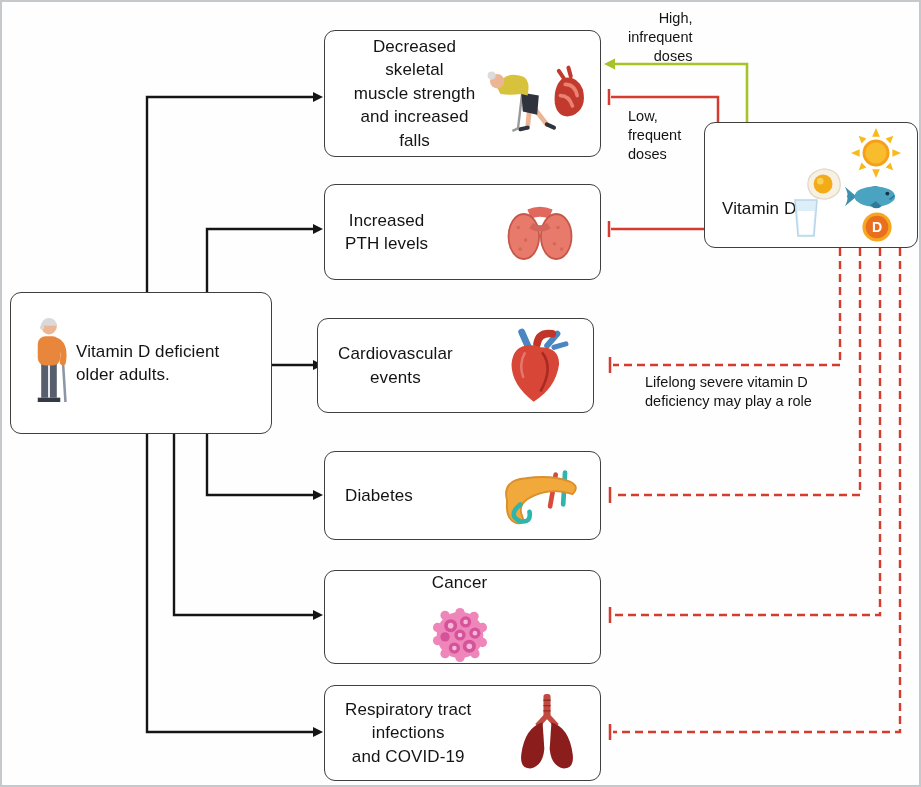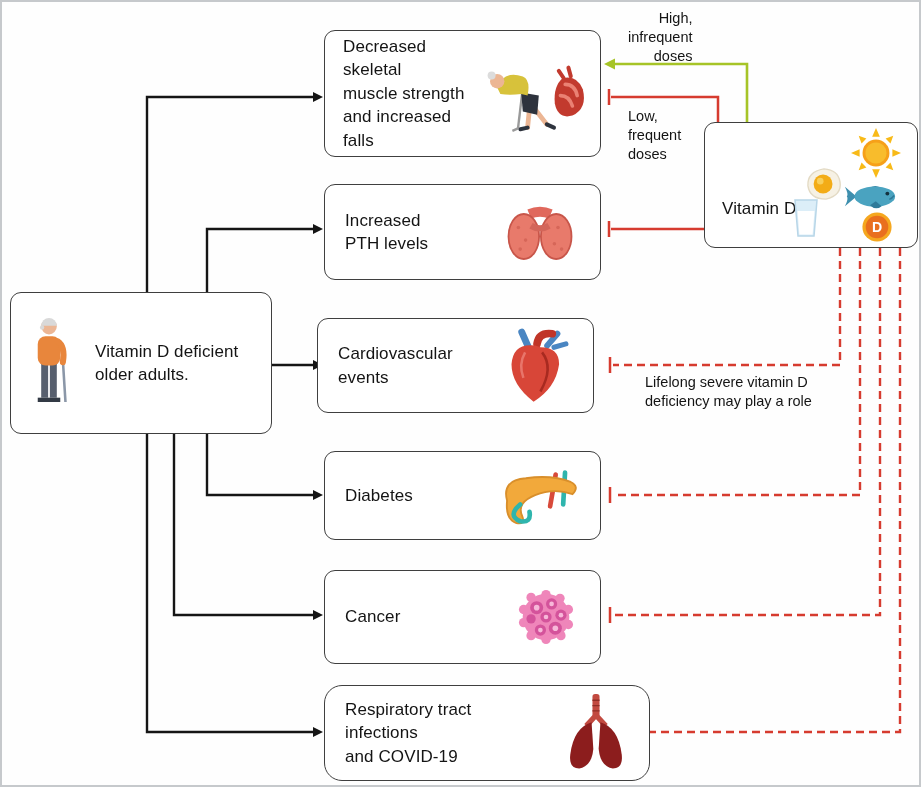--- a/index.html
+++ b/index.html
@@ -12,23 +12,23 @@
   .arrows { position:absolute; left:0; top:0; z-index:1; }
   .node {
     position:absolute; z-index:2; background:#fff;
     border:1.6px solid #3f3f3f; border-radius:11px;
     display:flex; align-items:center;
   }
   .node-label {
     font-size:17px; color:#141414; line-height:1.38;
     white-space:pre-line; letter-spacing:0.1px;
   }
-  .outcome { justify-content:space-between; padding:0 10px 0 20px; }
+  .outcome { justify-content:space-between; padding:0 10px 0 20px;text-align:center; }
   .icon-wrap { flex:none; display:flex; align-items:center; justify-content:center; }
-  .source { padding:0 10px 0 12px; gap:20px; }
+  .source { padding:0 10px 0 12px; gap:1px; }
   .vitd { padding:8px; }
   .vitd .node-label { position:absolute; left:17px; top:74px; }
   .vitd-icon { position:absolute; }
   .annot {
     position:absolute; z-index:3; font-size:14.5px; color:#141414;
     line-height:1.32; white-space:pre-line;
   }
 </style>
 </head>
 <body>
@@ -166,21 +166,21 @@
     <span class="icon-wrap">
       <svg width="86" height="66" viewBox="0 0 92 70">
         <path d="M66 12 L60 46" stroke="#d84a3a" stroke-width="5" stroke-linecap="round"></path>
         <path d="M76 10 L74 44" stroke="#2fb5ad" stroke-width="5" stroke-linecap="round"></path>
         <path d="M14 40 Q8 18 34 16 Q62 12 82 20 Q92 25 84 33 Q64 26 44 34 Q24 42 30 56 Q34 66 24 64 Q12 60 14 40Z" fill="#f2a93b" stroke="#d98f2b" stroke-width="2"></path>
         <path d="M28 44 Q14 56 28 62 Q40 64 38 52" stroke="#2fb5ad" stroke-width="5" fill="none" stroke-linecap="round"></path>
       </svg>
     </span>
   </div>
 
-  <div class="node outcome" style="left:322px; top:568px; width:277px; height:94px; padding-right:26px;">
+  <div class="node outcome" style="left:322px; top:568px; width:277px; height:94px; padding-right:26px;flex-direction:column;">
     <span class="node-label">Cancer</span>
     <span class="icon-wrap">
       <svg width="56" height="56" viewBox="0 0 60 60">
         <g fill="#ef86ba">
           <circle cx="30" cy="6" r="5"></circle>
             <circle cx="45" cy="10" r="5"></circle>
             <circle cx="54" cy="22" r="5"></circle>
           <circle cx="54" cy="38" r="5"></circle>
             <circle cx="46" cy="50" r="5"></circle>
             <circle cx="30" cy="54" r="5"></circle>
@@ -204,21 +204,21 @@
             <circle cx="36" cy="16" r="2.5"></circle>
             <circle cx="46" cy="28" r="2.5"></circle>
           <circle cx="40" cy="42" r="3"></circle>
             <circle cx="24" cy="44" r="2.5"></circle>
             <circle cx="30" cy="30" r="2.5"></circle>
         </g>
       </svg>
     </span>
   </div>
 
-  <div class="node outcome" style="left:322px; top:683px; width:326px; height:96px; padding-right:22px;border-radius:18px;">
+  <div class="node outcome" style="left:322px; top:683px; width:277px; height:96px; padding-right:22px;">
     <span class="node-label">Respiratory tract
 infections
 and COVID-19</span>
     <span class="icon-wrap">
       <svg width="62" height="84" viewBox="0 0 70 92">
         <rect x="31" y="2" width="8" height="26" rx="3" fill="#c24a40"></rect>
         <path d="M31 9 h8 M31 15 h8 M31 21 h8" stroke="#8f2e26" stroke-width="1.5"></path>
         <path d="M35 26 L24 38 M35 26 L46 38" stroke="#c24a40" stroke-width="6" fill="none"></path>
         <path d="M30 34 Q10 40 6 70 Q4 86 16 86 Q30 84 32 64 Z" fill="#8c1d1d"></path>
         <path d="M40 34 Q60 40 64 70 Q66 86 54 86 Q40 84 38 64 Z" fill="#8c1d1d"></path>

